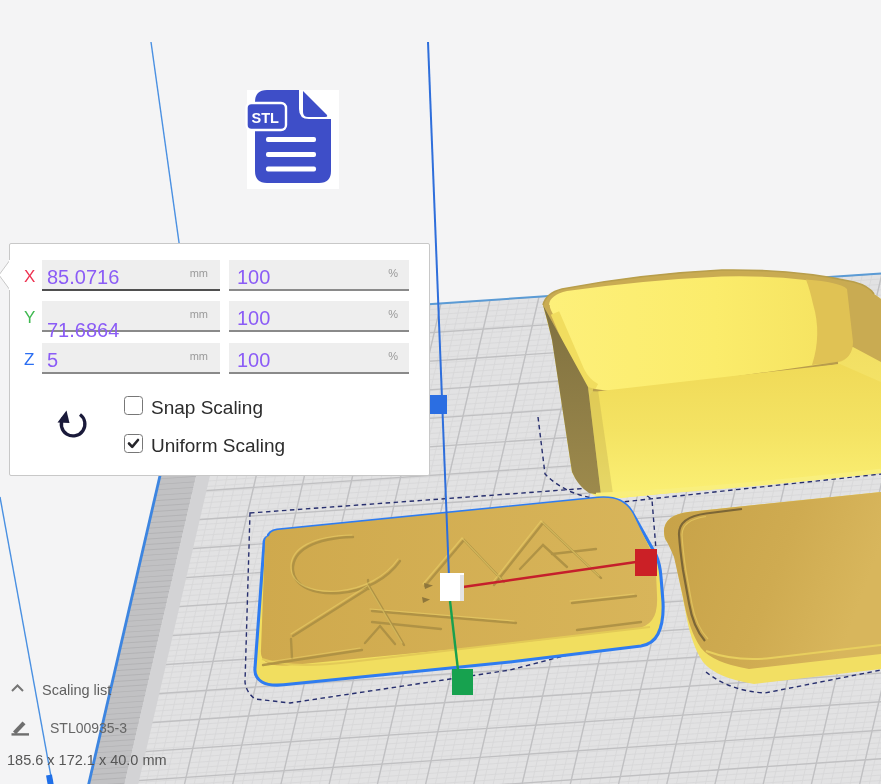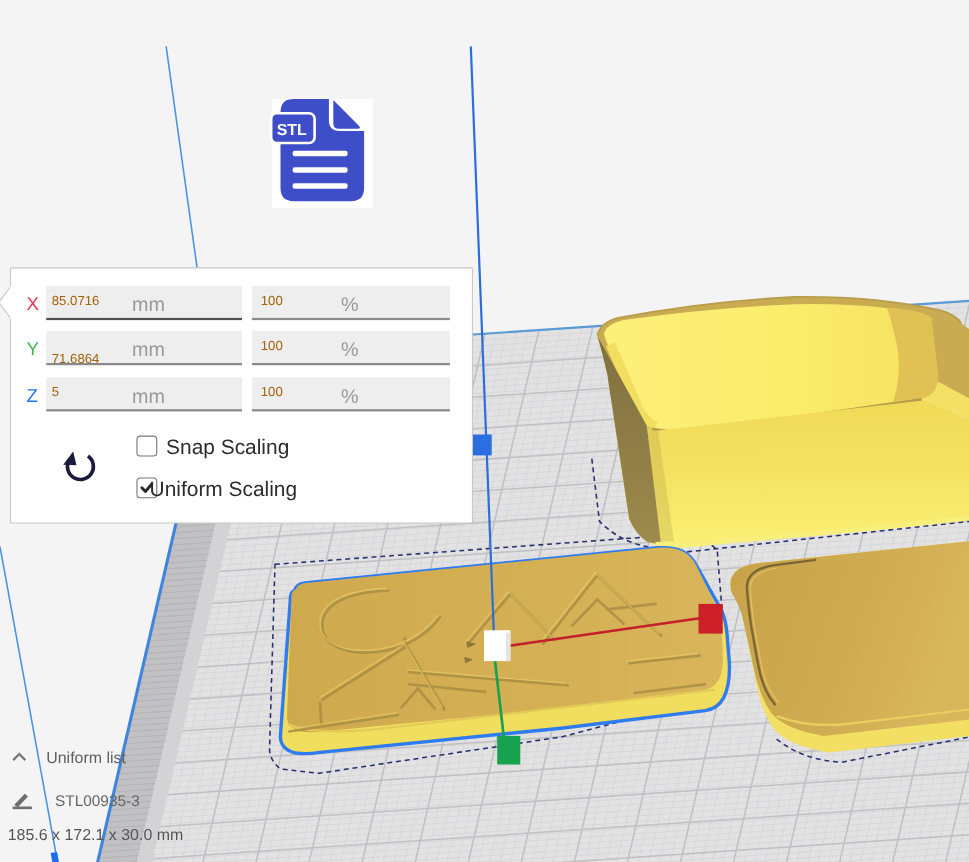--- a/index.html
+++ b/index.html
@@ -1,20 +1,20 @@
 <!DOCTYPE html>
 <html><head><meta charset="utf-8">
 <style>
   html,body{margin:0;padding:0;width:881px;height:784px;overflow:hidden;background:#f4f4f5;
     font-family:"Liberation Sans",sans-serif;}
   #stage{position:absolute;left:0;top:0;width:881px;height:784px;margin-top:42px;}
   .axl{position:absolute;font-size:17px;font-weight:400}
   .fld{position:absolute;height:29px;background:#eeeeee;border-bottom:2px solid #8a8a8a}
-  .val{position:absolute;font-size:12px;color:#a16207}
-  .unit{position:absolute;font-size:18px;color:#9a9a9a;text-align:left}
+  .val{position:absolute;font-size:20px;color:#8b5cf6}
+  .unit{position:absolute;font-size:11px;color:#9a9a9a;text-align:right}
   .cb{position:absolute;width:17px;height:17px;background:#fff;border:1.6px solid #777;border-radius:3.5px}
   .lbl{position:absolute;font-size:19px;color:#2c2c2c}
   .btxt{position:absolute;font-size:14.5px}
 </style></head>
 <body>
 <div id="stage">
 
 <svg width="881" height="784" viewBox="0 0 881 784" style="position:absolute;left:0;top:0">
 <defs>
   <clipPath id="plateclip">
@@ -544,32 +544,32 @@
   <polygon points="1.5,12.5 10.5,0.5 13.5,13" fill="#1a1a3a"></polygon>
 </svg>
 
 <div class="cb" style="left:124px;top:354px"></div>
 <div class="cb" style="left:124px;top:392px">
       <svg width="15" height="15" viewBox="0 0 15 15" style="position:absolute;left:1px;top:1px">
         <path d="M 3,7.5 L 6.2,10.8 L 12,4" fill="none" stroke="#26262b" stroke-width="2.6" stroke-linecap="round" stroke-linejoin="round"></path>
       </svg>
     </div>
 <div class="lbl" style="left:151px;top:355px">Snap Scaling</div>
-<div class="lbl" style="left:136px;top:393px">Uniform Scaling</div>
+<div class="lbl" style="left:151px;top:393px">Uniform Scaling</div>
 
 <svg width="15" height="11" viewBox="0 0 15 11" style="position:absolute;left:10px;top:641px">
       <path d="M 2,8 L 7.5,2.5 L 13,8" fill="none" stroke="#757575" stroke-width="2"></path>
     </svg>
-<div class="btxt" style="left:42px;top:640px;color:#5f5f5f">Uniform list</div>
+<div class="btxt" style="left:42px;top:640px;color:#5f5f5f">Scaling list</div>
 <svg width="22" height="20" viewBox="0 0 22 20" style="position:absolute;left:10px;top:677px">
       <path d="M 3,12.5 L 12.5,2.5 L 15.5,5.2 L 6,15.2 Z" fill="#6e6e6e"></path>
       <rect x="1.5" y="14.2" width="17.5" height="2.4" fill="#6e6e6e"></rect>
     </svg>
 <div class="btxt" style="left:50px;top:678px;color:#666666;font-size:14px">STL00935-3</div>
-<div class="btxt" style="left:7px;top:710px;color:#565656;font-size:14.5px">185.6 x 172.1 x 30.0 mm</div>
+<div class="btxt" style="left:7px;top:710px;color:#565656;font-size:14.5px">185.6 x 172.1 x 40.0 mm</div>
 
 <svg width="220" height="50" viewBox="0 740 220 50" style="position:absolute;left:0px;top:740px">
       <polygon points="25.0,746.5 37.1,753.9 37.1,766.8 25.0,773.5 12.8,766.8 12.8,753.9" fill="none" stroke="#16163c" stroke-width="2.6" stroke-linejoin="round"></polygon>
       <path d="M 12.8,753.9 L 25.0,760.7 L 37.1,753.9 M 25.0,760.7 L 25.0,773.5" fill="none" stroke="#16163c" stroke-width="2.4"></path>
       <polygon points="63.0,746.5 75.2,753.9 63.0,760.7 50.9,753.9" fill="#f3f3f3"></polygon>
       <polygon points="50.9,753.9 63.0,760.7 63.0,773.5 50.9,766.8" fill="#8a8a8a"></polygon>
       <polygon points="63.0,760.7 75.2,753.9 75.2,766.8 63.0,773.5" fill="#656565"></polygon>
       <polygon points="63.0,746.5 75.2,753.9 75.2,766.8 63.0,773.5 50.9,766.8 50.9,753.9" fill="none" stroke="#777777" stroke-width="1.6" stroke-linejoin="round"></polygon>
       <polygon points="104.0,746.5 116.2,753.9 116.2,766.8 104.0,773.5 91.8,766.8 91.8,753.9" fill="#16163c" stroke="#16163c" stroke-width="2.4" stroke-linejoin="round"></polygon>
       <polygon points="91.8,753.9 104.0,760.7 104.0,773.5 91.8,766.8" fill="#ffffff"></polygon>

